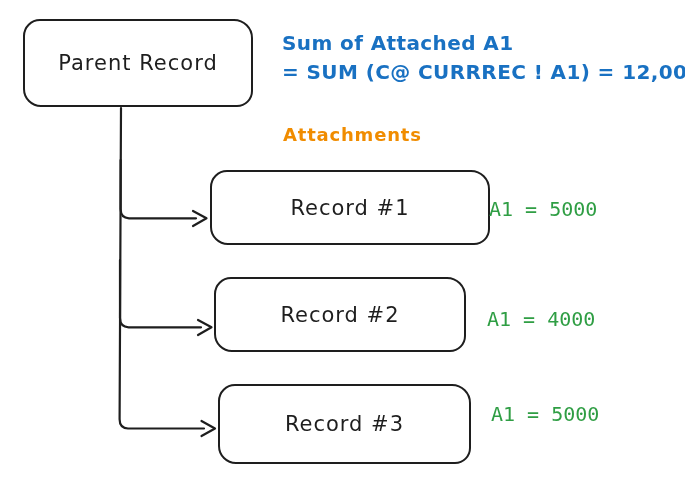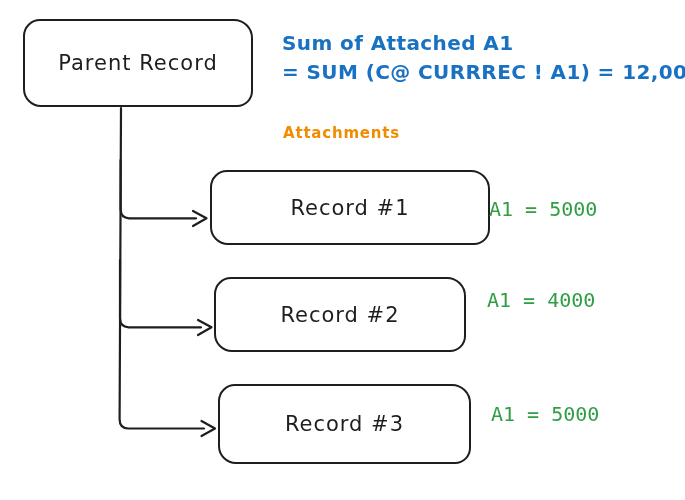--- a/index.html
+++ b/index.html
@@ -52,35 +52,35 @@
     font-weight: 600;
     letter-spacing: 0.4px;
     line-height: 29px;
     white-space: nowrap;
   }
   .attachments-heading {
     position: absolute;
     left: 283px;
     top: 124px;
     color: var(--orange, #f08c00);
-    font-size: 15px;
+    font-size: 18px;
     font-weight: 700;
     letter-spacing: 0.8px;
     white-space: nowrap;
   }
   .a1-value {
     position: absolute;
     color: var(--green, #2f9e44);
     font-family: "DejaVu Sans Mono", "Liberation Mono", monospace;
     font-size: 20px;
     font-weight: 500;
     white-space: nowrap;
   }
   .a1-value-1 { left: 489px; top: 197px; }
-  .a1-value-2 { left: 487px; top: 288px; }
+  .a1-value-2 { left: 487px; top: 307px; }
   .a1-value-3 { left: 491px; top: 402px; }
 </style>
 </head>
 <body>
 
 <div class="canvas">
 
   <svg class="arrows" width="685" height="500" viewBox="0 0 685 500">
     <g stroke="#1e1e1e" stroke-width="2.2" fill="none" stroke-linecap="round" stroke-linejoin="round">
 

